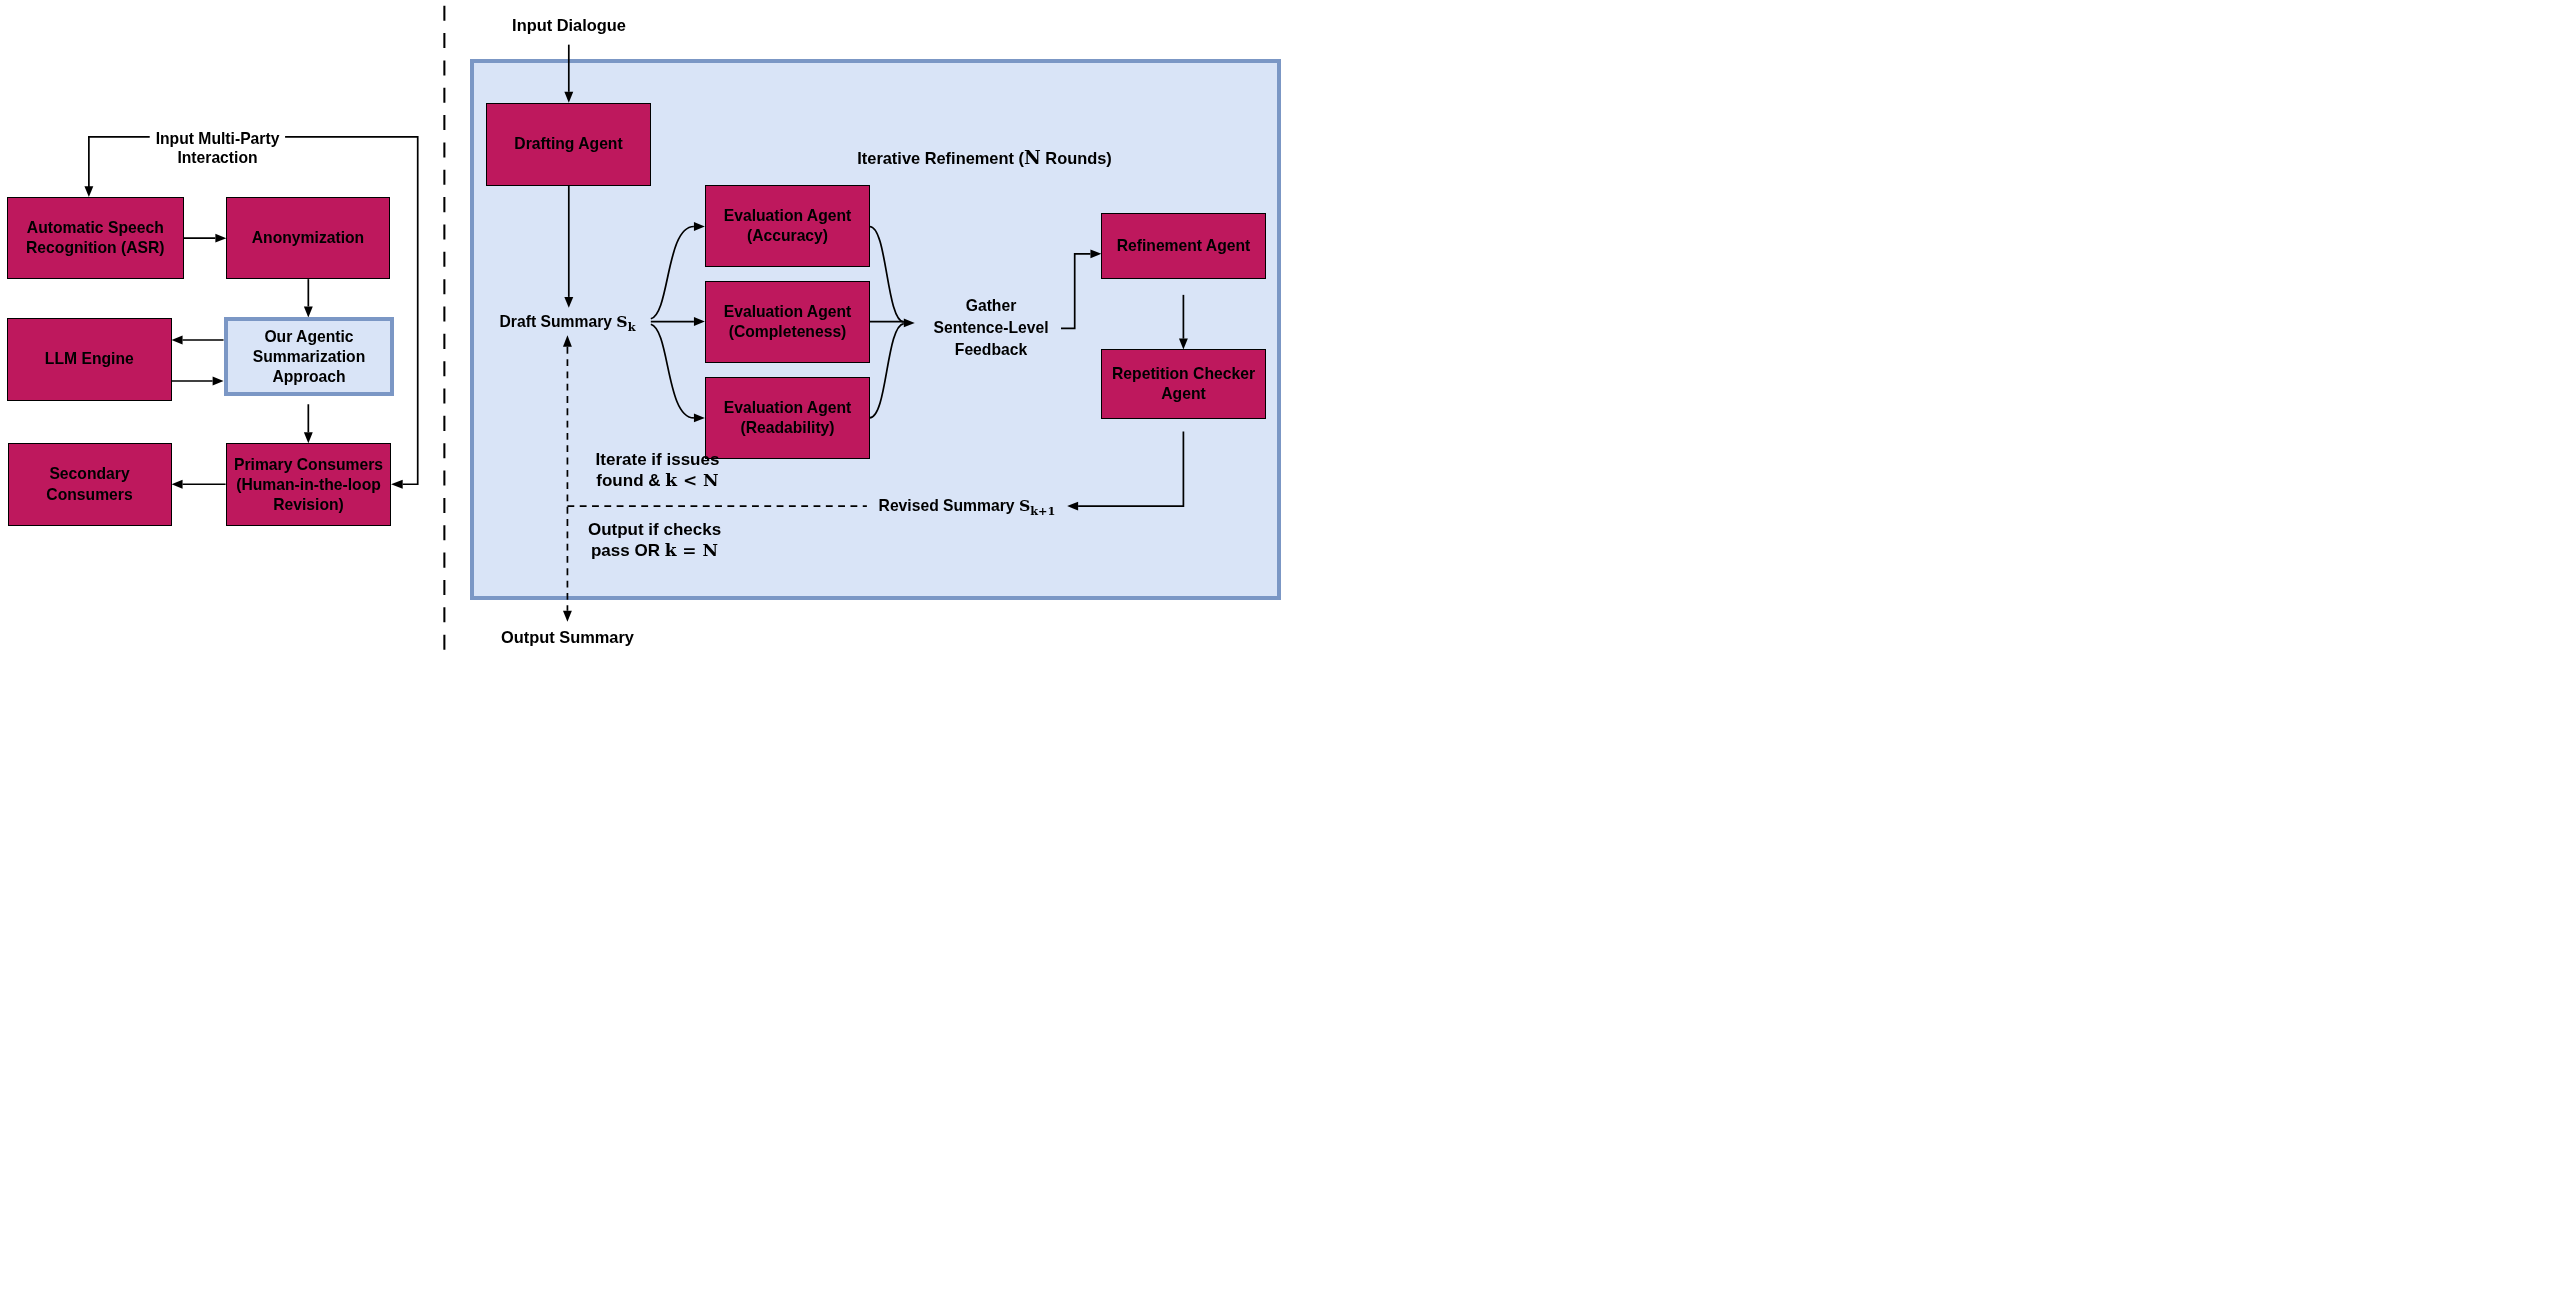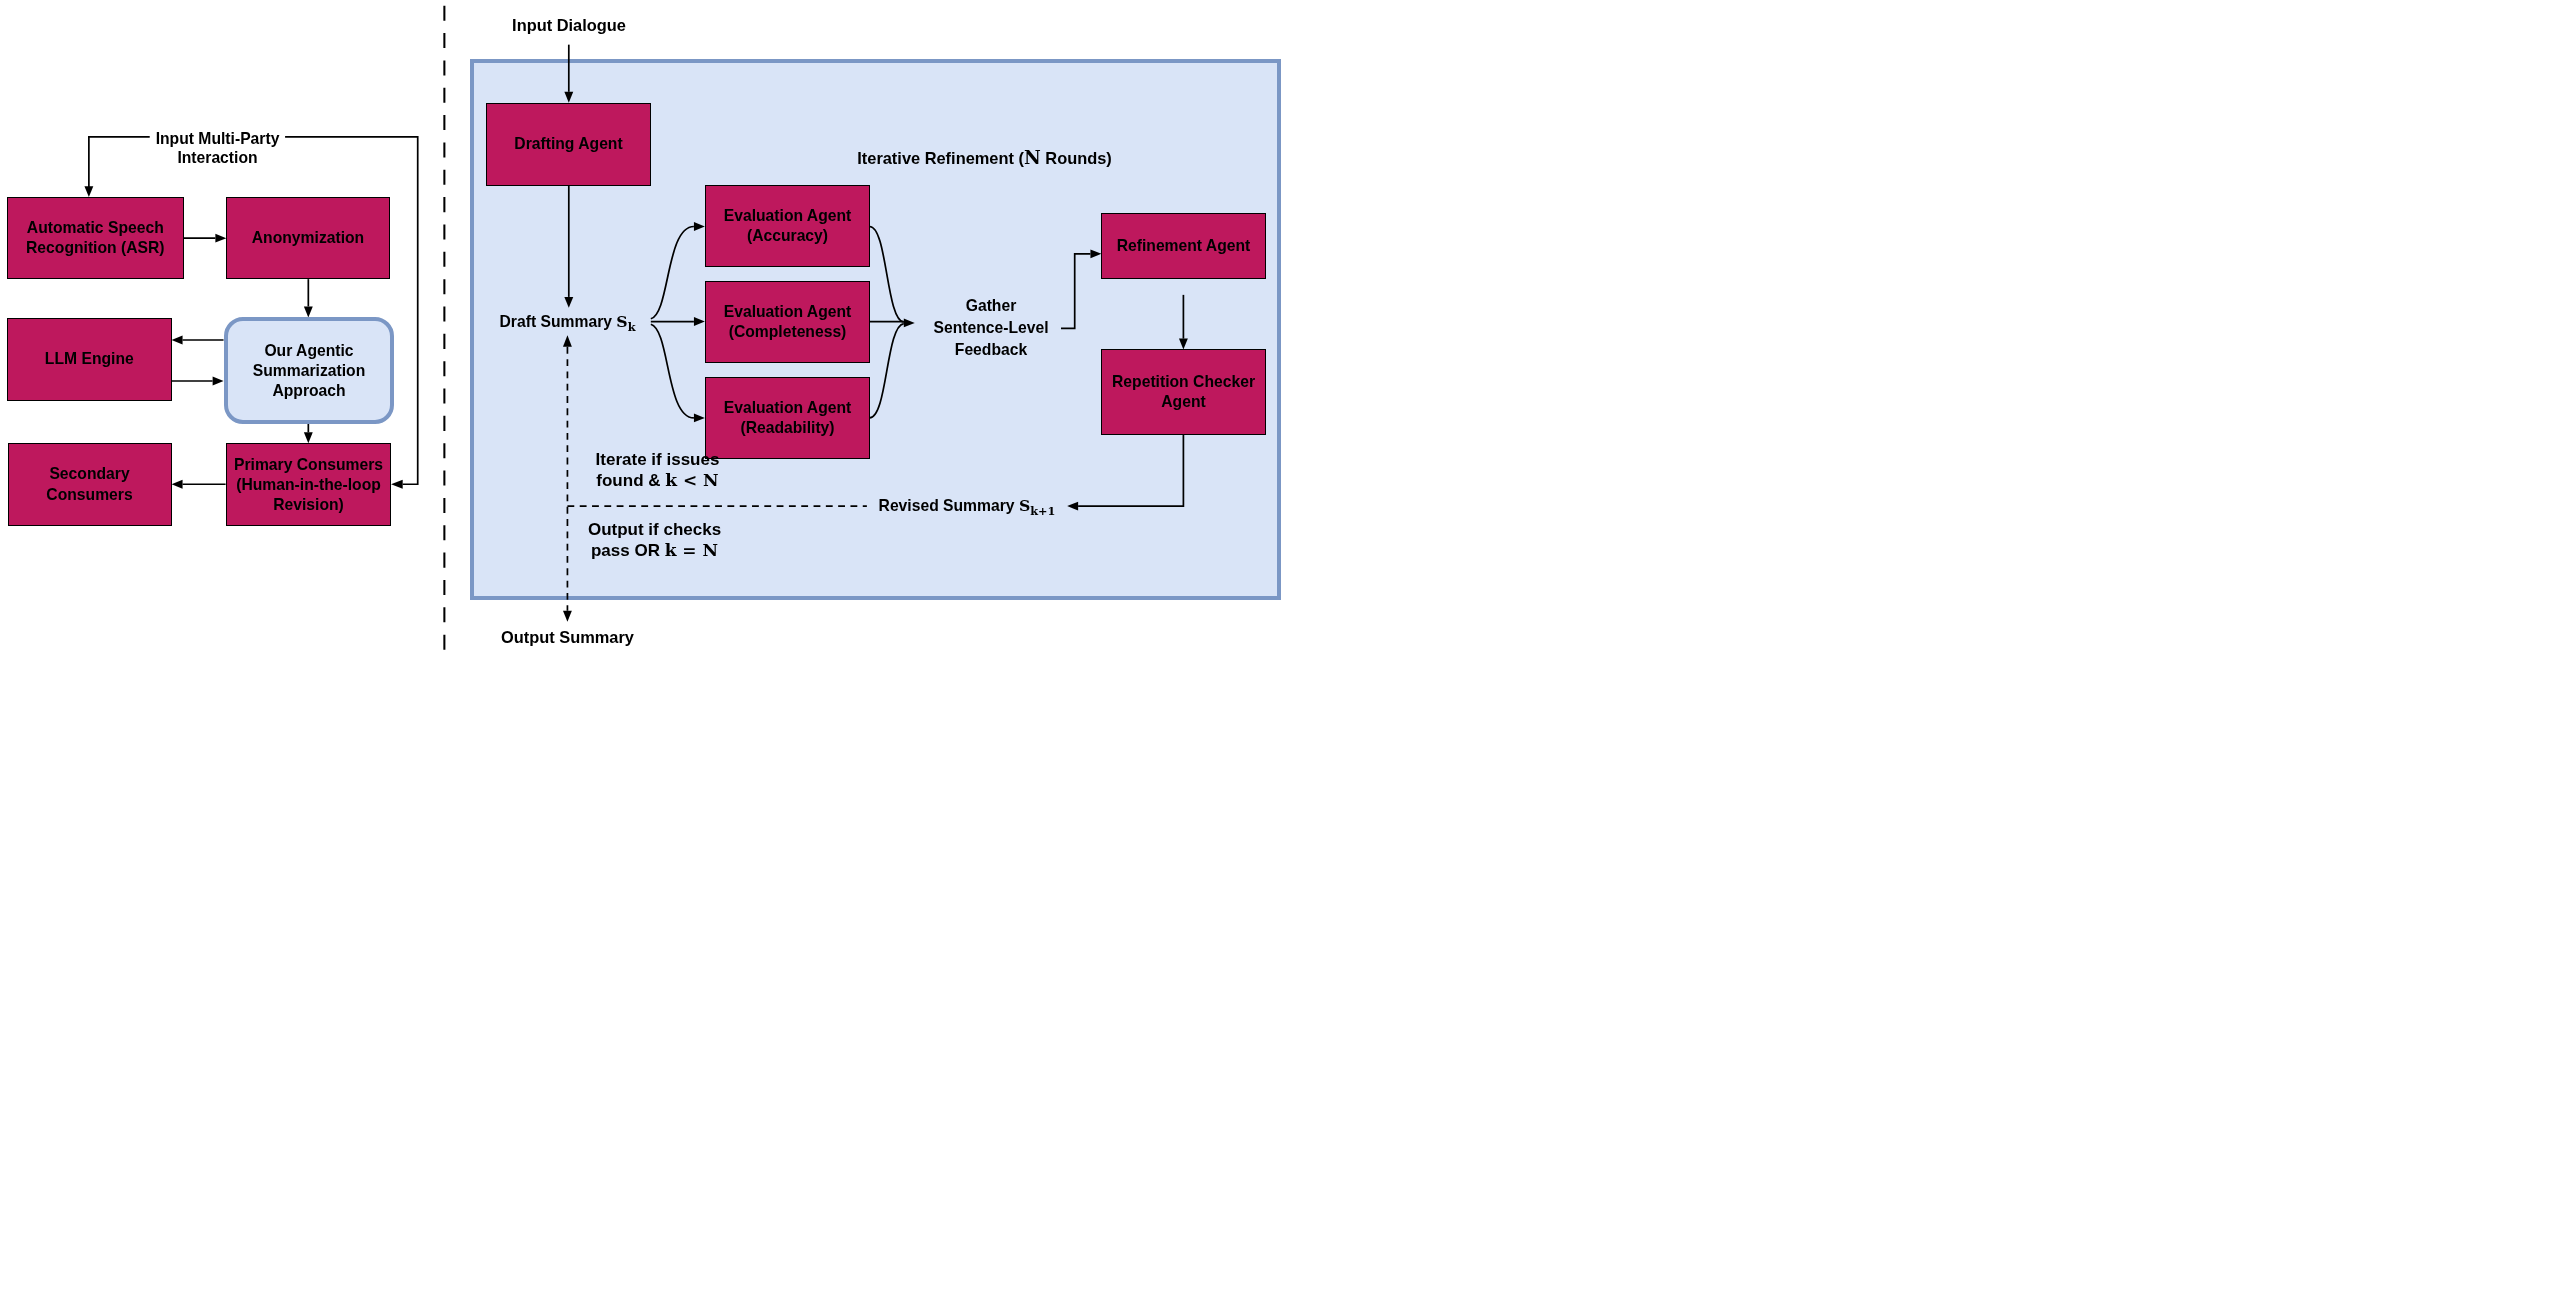--- a/index.html
+++ b/index.html
@@ -133,21 +133,21 @@
   </div>
 
   <div class="box" style="left:226px;top:197px;width:164px;height:82px;">
     <div>Anonymization</div>
   </div>
 
   <div class="box" style="left:6.8px;top:318px;width:165px;height:83px;">
     <div>LLM Engine</div>
   </div>
 
-  <div class="box hl" style="left:224px;top:317px;width:170px;height:107px;border-radius:19px;">
+  <div class="box hl" style="left:224px;top:317px;width:170px;height:79px;">
     <div>Our Agentic</div>
     <div>Summarization</div>
     <div>Approach</div>
   </div>
 
   <div class="box" style="left:7.5px;top:443px;width:164px;height:83px;">
     <div>Secondary</div>
     <div>Consumers</div>
   </div>
 
@@ -189,21 +189,21 @@
   <div class="lbl" style="left:924px;top:295px;width:134px;line-height:22px;">
     <div>Gather</div>
     <div>Sentence-Level</div>
     <div>Feedback</div>
   </div>
 
   <div class="box" style="left:1101px;top:213px;width:165px;height:66px;">
     <div>Refinement Agent</div>
   </div>
 
-  <div class="box" style="left:1101px;top:349px;width:165px;height:86px;">
+  <div class="box" style="left:1101px;top:349px;width:165px;height:70px;">
     <div>Repetition Checker</div>
     <div>Agent</div>
   </div>
 
   <div class="lbl" style="left:868px;top:496px;width:198px;">
     <span>Revised Summary </span><span class="math"><span>S</span><sub>k+1</sub></span>
   </div>
 
   <div class="lbl small" style="left:579px;top:450px;width:157px;">
     <div>Iterate if issues</div>

